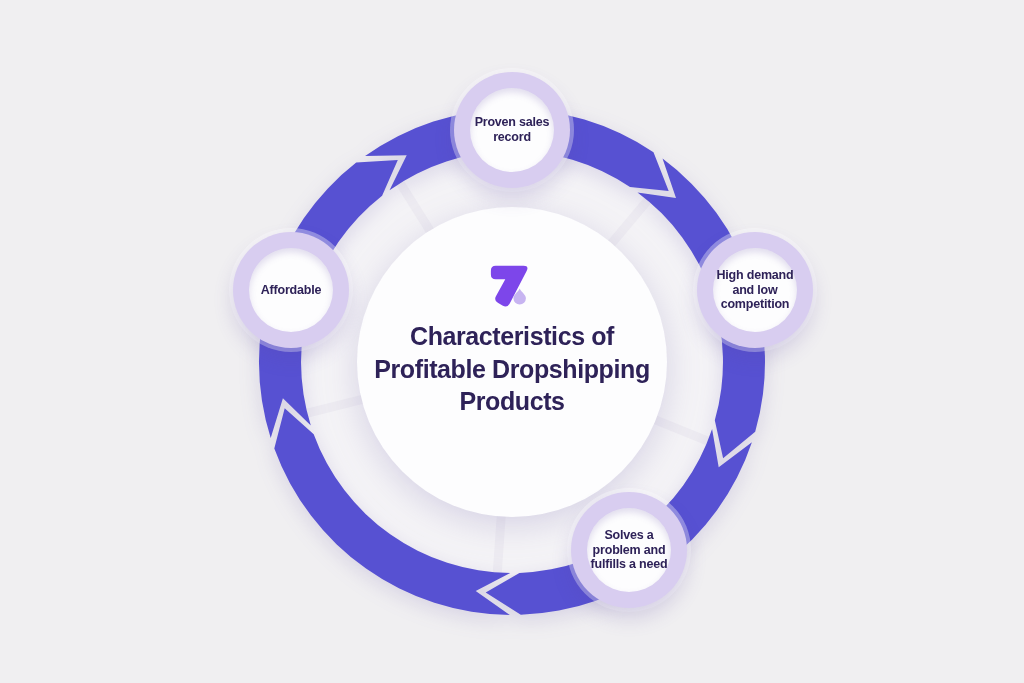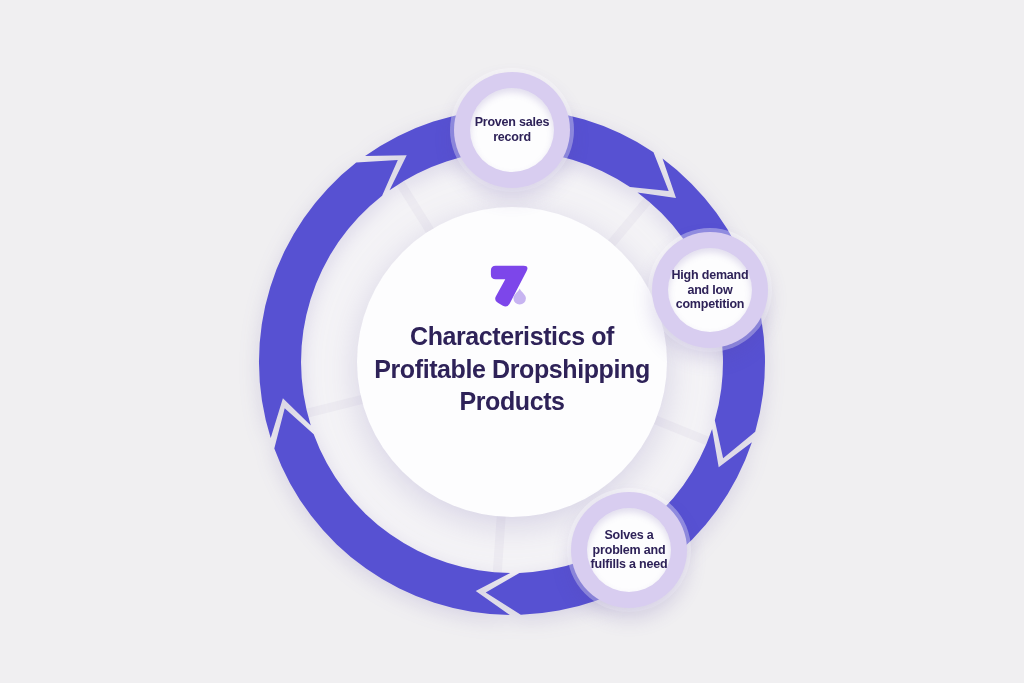--- a/index.html
+++ b/index.html
@@ -23,21 +23,21 @@
     box-shadow:inset 0 4px 7px rgba(108,90,170,.20);
     display:flex;align-items:center;justify-content:center;
   }
   .node-label{
     width:94px;text-align:center;white-space:pre-line;
     font-size:12.5px;line-height:1.18;font-weight:bold;color:var(--ink);
     letter-spacing:-0.2px;
   }
   
   .n0{left:454px;top:72px;}
-  .n1{left:652px;top:232px;}
+  .n1{left:697px;top:232px;}
   .n2{left:571px;top:492px;}
   .n3{left:318px;top:492px;}
   .n4{left:233px;top:232px;}
 
   .center-content{
     position:absolute;left:332px;top:262px;width:360px;
     display:flex;flex-direction:column;align-items:center;
   }
   .logo{width:48px;height:48px;margin-bottom:10px;}
   .title{
@@ -84,20 +84,25 @@
 
   <div class="node n2">
     <div class="node-inner">
       <div class="node-label">Solves a
 problem and
 fulfills a need</div>
     </div>
   </div>
 
 
+  <div class="node n4">
+    <div class="node-inner">
+      <div class="node-label">Affordable</div>
+    </div>
+  </div>
 
   <div class="center-content">
     <svg class="logo" viewBox="0 0 100 100">
       <path d="M16 8 L74 8 Q86 8 80.5 19 L45 87 Q40 96 30 90.5 L20.5 85 Q12 80 16.5 71.5 L36 36 L16 36 Q6 36 6 26 L6 18 Q6 8 16 8 Z" fill="#7d46ea"></path>
       <path d="M66 55 C62 63 53 68 53 75.5 A13 13 0 0 0 79 75.5 C79 68 70 63 66 55 Z" fill="#c7b4f1"></path>
     </svg>
     <div class="title">Characteristics of
 Profitable Dropshipping
 Products</div>
   </div>

